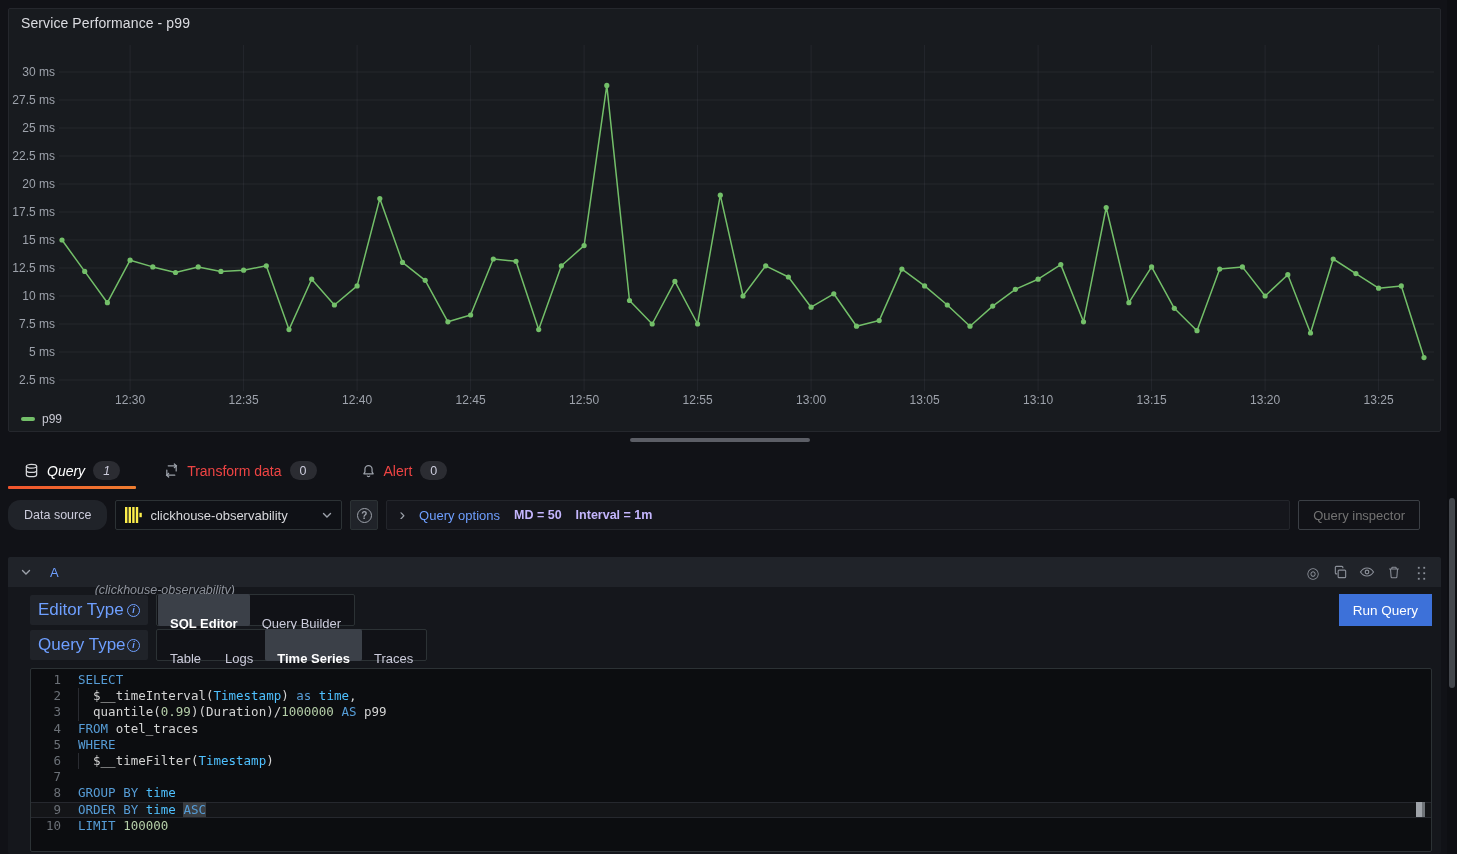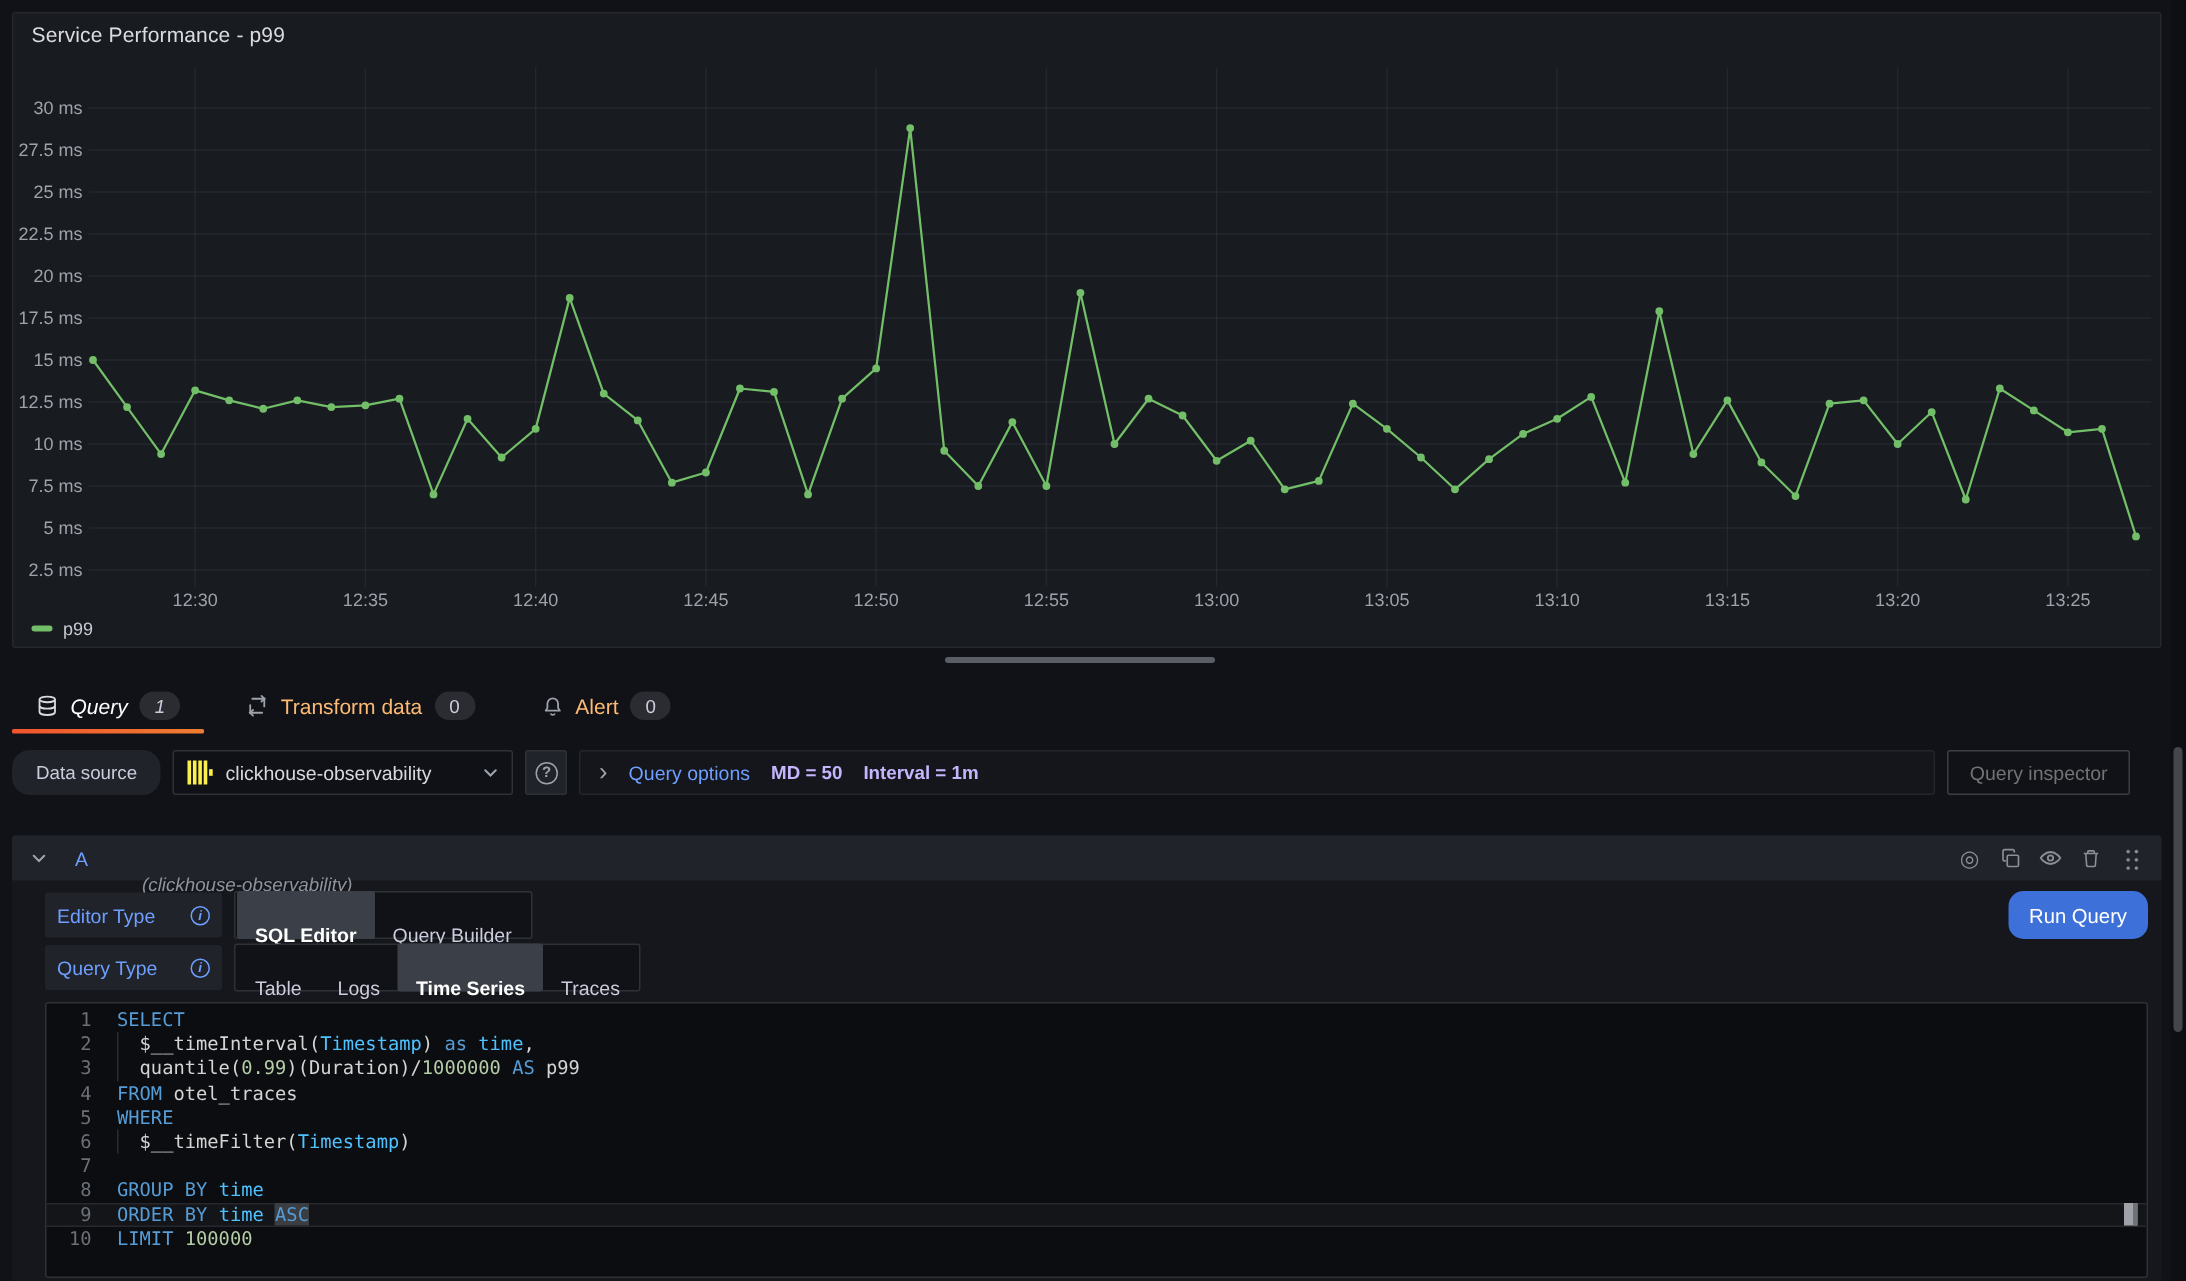--- a/index.html
+++ b/index.html
@@ -14,21 +14,21 @@
   .legend { position:absolute; left:12px; top:403px; display:flex; align-items:center; gap:7px; }
   .legend-swatch { width:14px; height:4px; border-radius:2px; background:#73bf69; }
   .legend-label { font-size:12px; color:#c8c9d3; }
 
   
   .splitter { position:absolute; left:630px; top:438px; width:180px; height:4px; border-radius:2px; background:#5c5e66; }
 
   
   .tabbar { position:absolute; left:0; top:452px; width:1457px; height:37px; display:flex; align-items:stretch; padding-left:8px; }
   .tab { position:relative; display:flex; align-items:center; gap:8px; padding:0 16px; margin-right:12px; font-size:14px; color:#9da2ab; cursor:pointer; }
-  .tab .t-label { color:#fdba74; }
+  .tab .t-label { color:#ef4444; }
   .tab.active .t-label { color:#ffffff; font-weight:500; }
   .tab.active { color:#d8d9dd;font-style:italic; }
   .tab.active::after { content:""; position:absolute; left:0; right:0; bottom:0; height:3px; border-radius:1px; background:linear-gradient(90deg,#f2542d,#ee7d30); }
   .tab svg { display:block; }
   .badge { display:inline-flex; align-items:center; justify-content:center; min-width:27px; height:19px; padding:0 8px; border-radius:10px; background:rgba(204,204,220,.14); color:#ccccdc; font-size:12.5px; }
 
   
   .ds-row { position:absolute; left:8px; top:500px; width:1412px; height:30px; display:flex; align-items:stretch; gap:8px; }
   .ds-label { display:flex; align-items:center; padding:0 16px; background:#202329; border-radius:12px; font-size:12.5px; color:#ccccdc; }
   .ds-picker { display:flex; align-items:center; gap:8px; width:227px; padding:0 8px; background:#0f1116; border:1px solid #2c3235; border-radius:2px; cursor:pointer; }
@@ -48,26 +48,26 @@
   .qc-ref { margin-left:8px; font-size:13px; font-weight:500; color:#6e9fff; cursor:pointer; }
   .qc-hint { margin-left:26px; font-size:12.5px; font-style:italic; color:#8e939c;margin-top:36px; }
   .qc-actions { margin-left:auto; display:flex; align-items:center; gap:11px; color:#8a8f98; }
   .qc-actions .act { display:flex; align-items:center; justify-content:center; width:16px; height:16px; cursor:pointer; }
   .record-glyph { font-size:15px; line-height:1; color:#8a8f98; }
   .grip { width:11px; height:16px; background-image:radial-gradient(circle,#8a8f98 1.15px,transparent 1.3px); background-size:5.5px 5.5px; background-position:0 1px; cursor:grab; }
 
   .qc-body { position:relative; padding:4px 9px 0 22px; }
   .ed-row { display:flex; align-items:center; margin-top:3px; }
   .field-label { display:flex; align-items:center; justify-content:space-between; width:118px; height:30px; padding:0 8px; background:#202329; border-radius:2px; margin-right:8px; }
-  .field-label .fl-text { font-size:13px; font-weight:500; color:#6e9fff; }
+  .field-label .fl-text { font-size:17px; font-weight:500; color:#6e9fff; }
   .info-glyph { display:inline-flex; align-items:center; justify-content:center; width:13px; height:13px; border:1.2px solid #6e9fff; border-radius:50%; font-size:9px; color:#6e9fff; font-style:italic; font-weight:700; cursor:pointer; }
   .radio-group { display:inline-flex; align-items:center; height:32px; padding:0 1px; background:#111217; border:1px solid #2c3235; border-radius:2px; }
   .radio-opt { height:28px; line-height:28px; padding:16px 12px; font-size:13px; color:#ccccdc; border-radius:2px; cursor:pointer; white-space:nowrap; }
   .radio-opt.sel { background:#3b4048; color:#ffffff; font-weight:600; }
-  .btn-primary { margin-left:auto; height:32px; padding:0 14px; background:#3d71d9; border:none; border-radius:10px; color:#ffffff; font-size:13.5px; font-weight:500; cursor:pointer; font-family:inherit; }
+  .btn-primary { margin-left:auto; height:32px; padding:0 14px; background:#3d71d9; border:none; border-radius:0; color:#ffffff; font-size:13.5px; font-weight:500; cursor:pointer; font-family:inherit; }
 
   
   .sql-editor { position:relative; margin-top:7px; width:1402px; height:184px; background:#0c0d10; border:1px solid #2c3235; border-radius:2px; overflow:hidden;
                 font-family:"DejaVu Sans Mono","Liberation Mono",monospace; font-size:12.5px; }
   .sql-lines { padding-top:3px; }
   .sql-line { position:relative; display:flex; height:16.2px; line-height:16.2px; white-space:pre; }
   .sql-line.cur { background:rgba(255,255,255,.035); box-shadow:inset 0 1px 0 #26282e, inset 0 -1px 0 #26282e; }
   .ln { width:30px; flex:0 0 30px; text-align:right; color:#6b7077; user-select:none; }
   .code { position:relative; padding-left:17px; }
   .code.guide::before { content:""; position:absolute; left:17px; top:0; bottom:0; width:1px; background:#2a2c32; }

